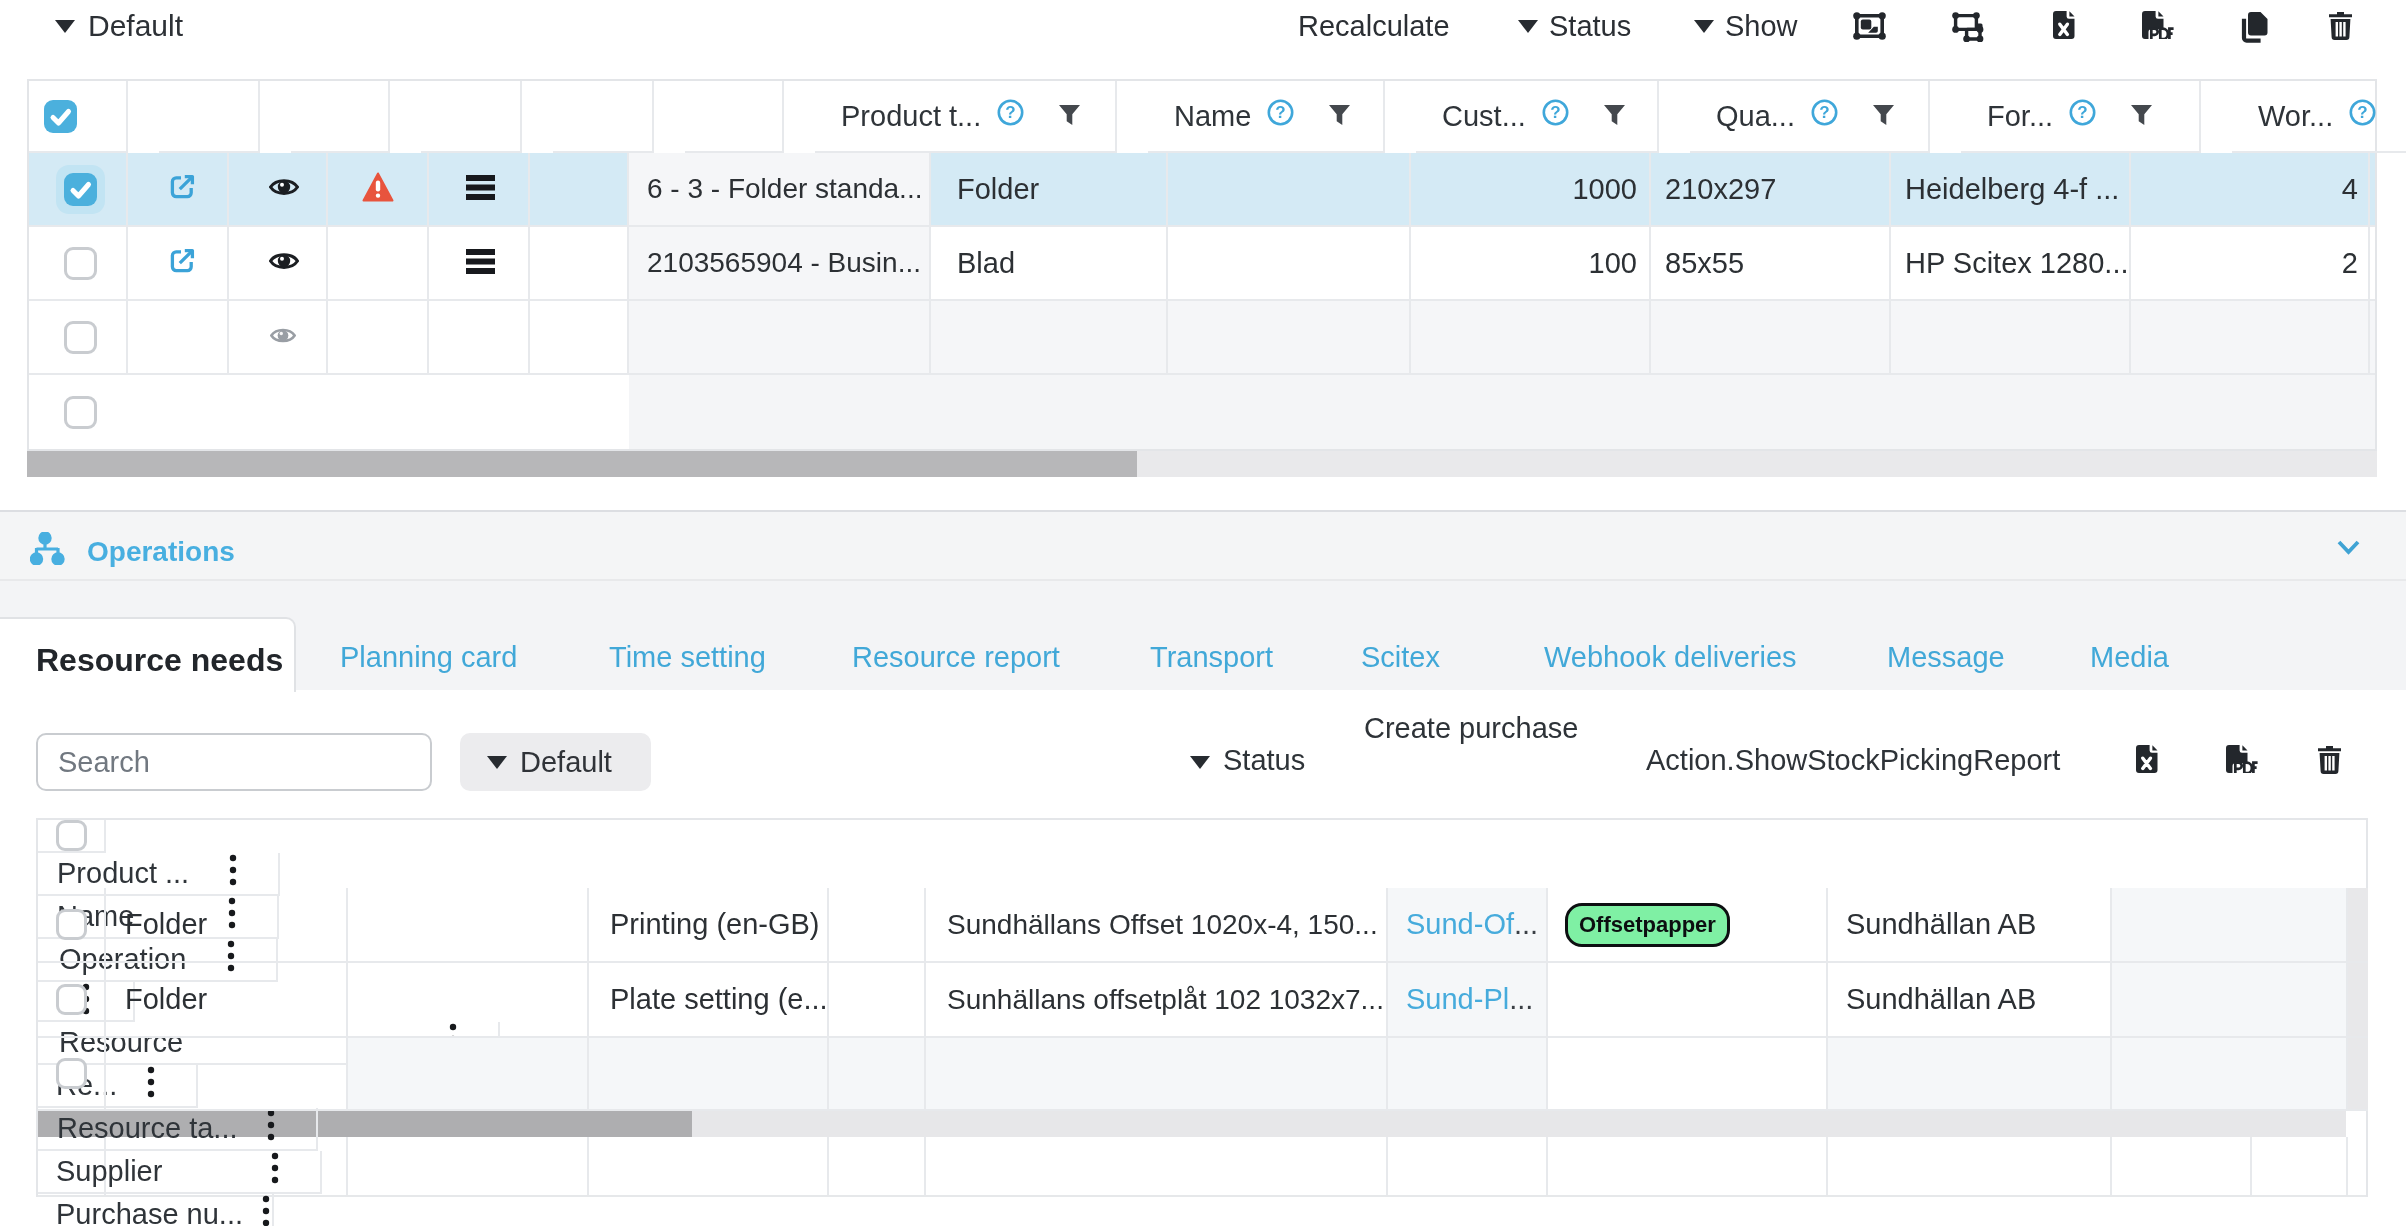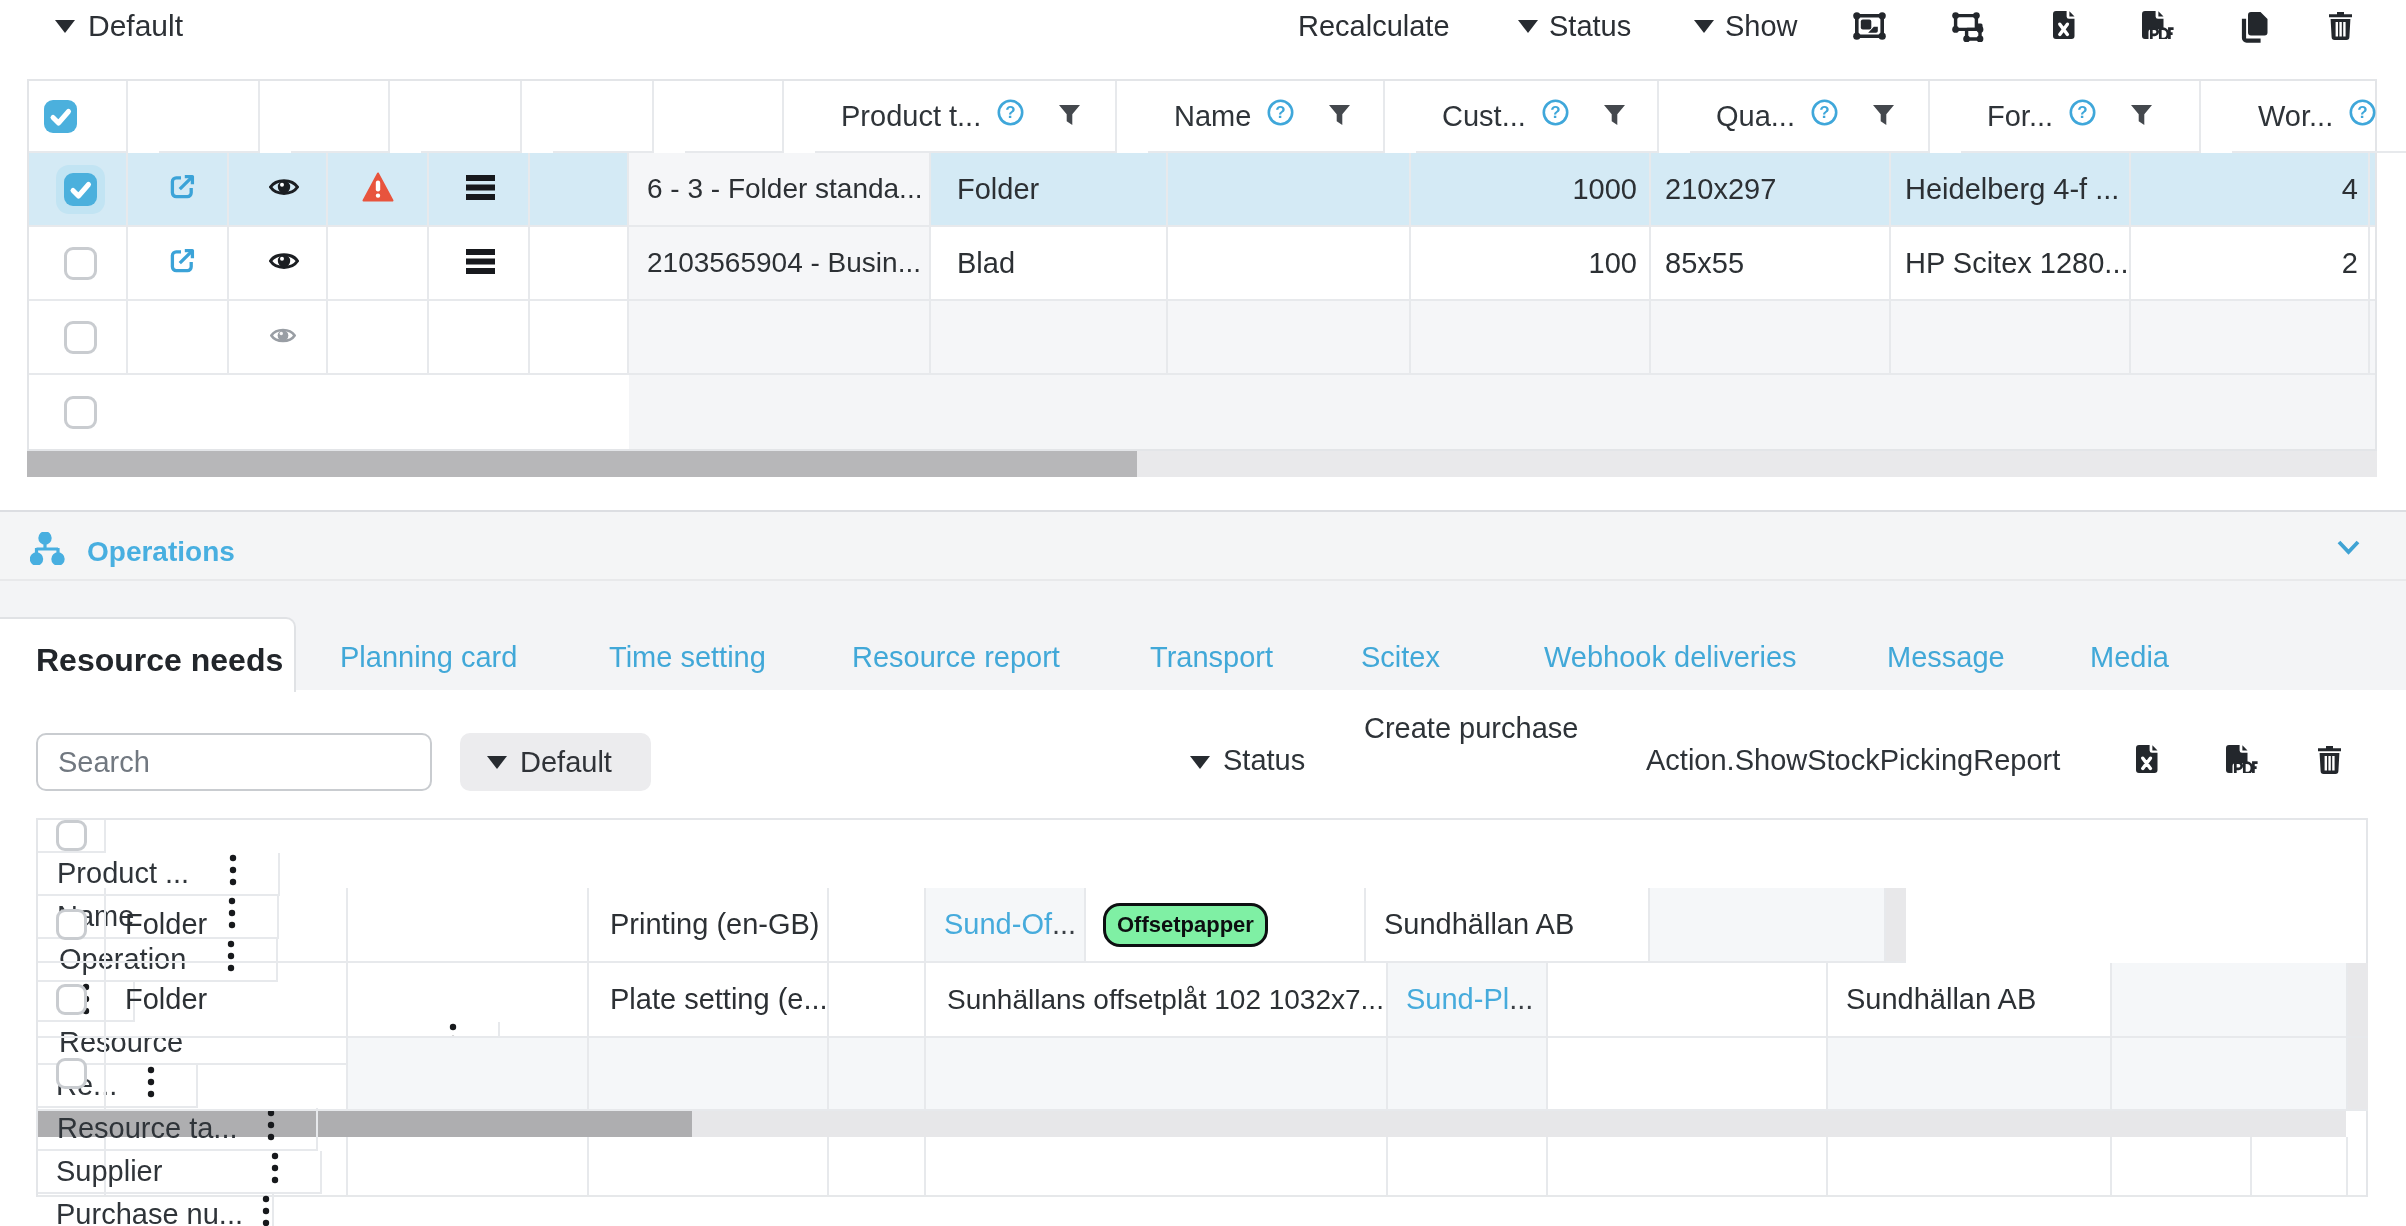--- a/index.html
+++ b/index.html
@@ -399,20 +399,21 @@
     <div class="d10"></div>
   </div>
   <div class="t2row" style="height:75px;">
     <div class="d0">
           <span class="cb" style="margin-left:18px; width:31px; height:31px;"></span>
         </div>
     <div class="d1 cellpad" style="padding-left:19px;">Folder</div>
     <div class="d2"></div>
     <div class="d3 cellpad" style="padding-left:21px;">Printing (en-GB)</div>
     <div class="d4"></div>
+    <div class="d5 cellpad" style="padding-left:21px; font-size:28px;">Sundhällans Offset 1020x-4, 150...</div>
     <div class="d6 bgLite cellpad" style="padding-left:18px;">
           <span class="link">Sund-Of</span>
           <span style="color:#3a3f45;">...</span>
         </div>
     <div class="d7">
           <span class="pill">Offsetpapper</span>
         </div>
     <div class="d8 cellpad" style="padding-left:18px;">Sundhällan AB</div>
     <div class="d9 bgLite"></div>
     <div class="d10" style="background:#e8e8ea;"></div>

